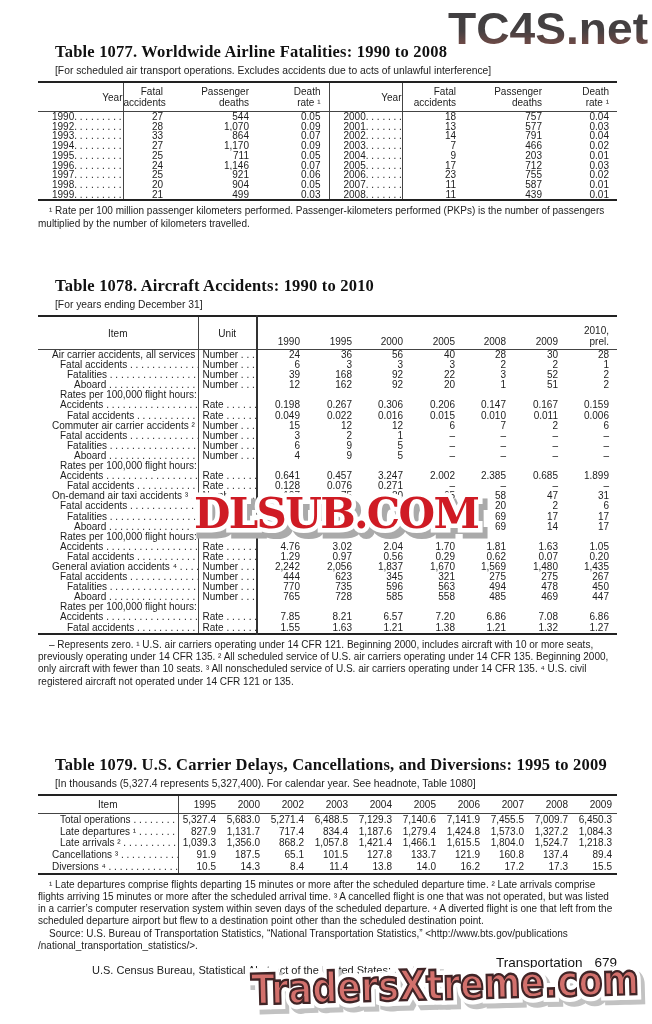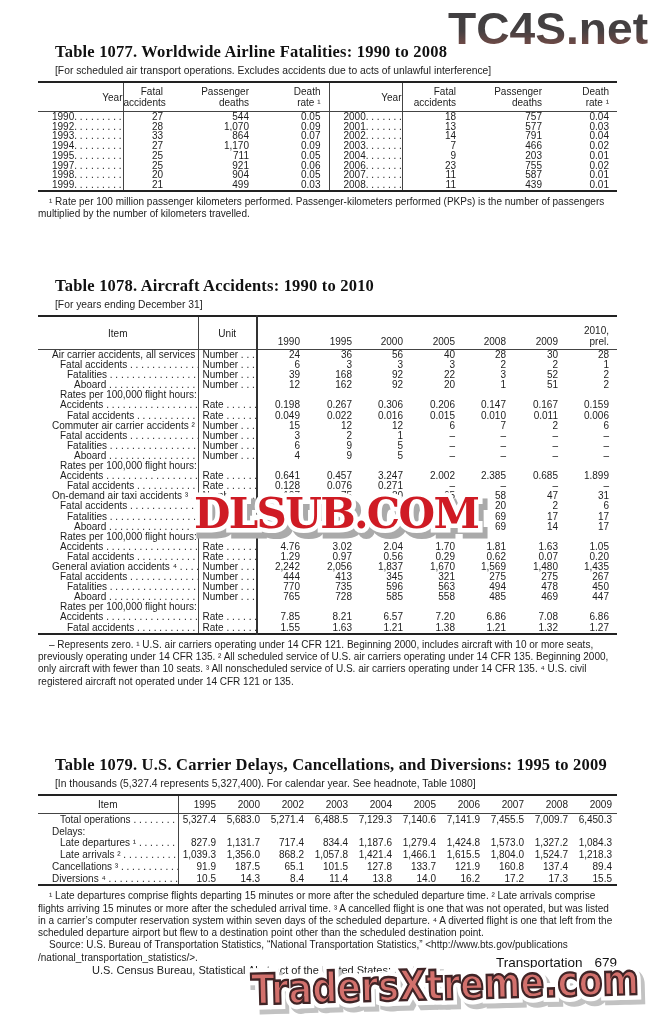--- a/index.html
+++ b/index.html
@@ -140,20 +140,30 @@
         <td class="yr"><span class="lbl">1995</span></td>
         <td class="num">25</td>
         <td class="num">711</td>
         <td class="num">0.05</td>
         <td class="yr"><span class="lbl">2004</span></td>
         <td class="num">9</td>
         <td class="num">203</td>
         <td class="num">0.01</td>
       </tr>
           <tr>
+        <td class="yr"><span class="lbl">1996</span></td>
+        <td class="num">24</td>
+        <td class="num">1,146</td>
+        <td class="num">0.07</td>
+        <td class="yr"><span class="lbl">2005</span></td>
+        <td class="num">17</td>
+        <td class="num">712</td>
+        <td class="num">0.03</td>
+      </tr>
+          <tr>
         <td class="yr"><span class="lbl">1997</span></td>
         <td class="num">25</td>
         <td class="num">921</td>
         <td class="num">0.06</td>
         <td class="yr"><span class="lbl">2006</span></td>
         <td class="num">23</td>
         <td class="num">755</td>
         <td class="num">0.02</td>
       </tr>
           <tr>
@@ -453,21 +463,21 @@
         <td class="num">1,837</td>
         <td class="num">1,670</td>
         <td class="num">1,569</td>
         <td class="num">1,480</td>
         <td class="num">1,435</td>
       </tr>
           <tr class="i1">
         <td class="item"><span class="lbl">Fatal accidents</span></td>
         <td class="unit"><span class="ulbl">Number</span></td>
         <td class="num">444</td>
-        <td class="num">413</td>
+        <td class="num">623</td>
         <td class="num">345</td>
         <td class="num">321</td>
         <td class="num">275</td>
         <td class="num">275</td>
         <td class="num">267</td>
       </tr>
           <tr class="i2">
         <td class="item"><span class="lbl">Fatalities</span></td>
         <td class="unit"><span class="ulbl">Number</span></td>
         <td class="num">770</td>
@@ -569,33 +579,20 @@
         <td class="num">5,683.0</td>
         <td class="num">5,271.4</td>
         <td class="num">6,488.5</td>
         <td class="num">7,129.3</td>
         <td class="num">7,140.6</td>
         <td class="num">7,141.9</td>
         <td class="num">7,455.5</td>
         <td class="num">7,009.7</td>
         <td class="num">6,450.3</td>
       </tr>
-          <tr class="nold">
-        <td class="item"><span class="lbl">Delays:</span></td>
-        <td class="num"></td>
-        <td class="num"></td>
-        <td class="num"></td>
-        <td class="num"></td>
-        <td class="num"></td>
-        <td class="num"></td>
-        <td class="num"></td>
-        <td class="num"></td>
-        <td class="num"></td>
-        <td class="num"></td>
-      </tr>
           <tr class="i1">
         <td class="item"><span class="lbl">Late departures ¹</span></td>
         <td class="num">827.9</td>
         <td class="num">1,131.7</td>
         <td class="num">717.4</td>
         <td class="num">834.4</td>
         <td class="num">1,187.6</td>
         <td class="num">1,279.4</td>
         <td class="num">1,424.8</td>
         <td class="num">1,573.0</td>

